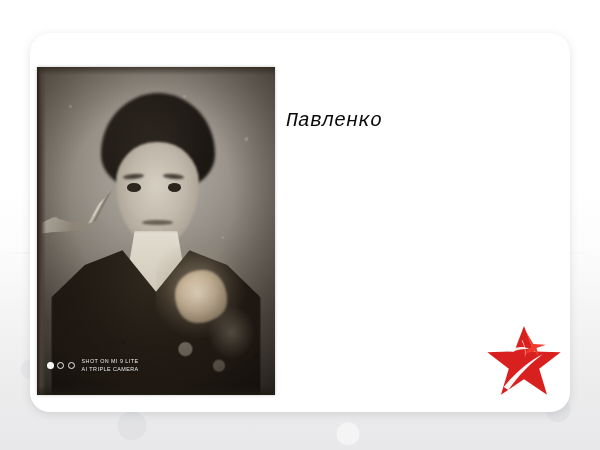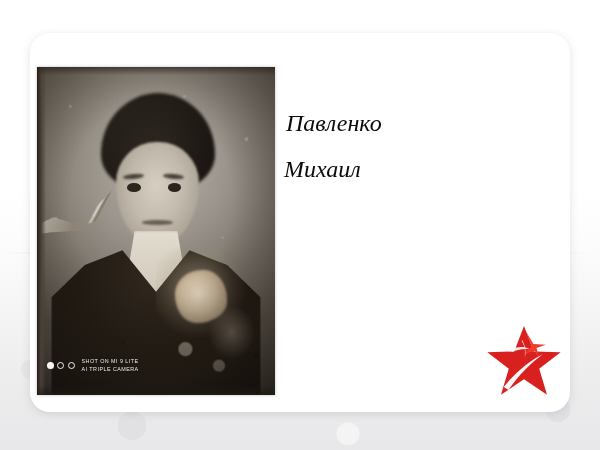--- a/index.html
+++ b/index.html
@@ -253,23 +253,23 @@
   }
 
   
   #name-block {
     position: absolute;
     left: 252px;
     top: 78px;
     width: 272px;
   }
   .name-line {
-    font-family: Liberation Serif, serif;
+    font-family: Liberation Mono, monospace;
     font-style: italic;
-    font-size: 24px;
+    font-size: 20px;
     line-height: 1;
     color: #0b0b0b;
     white-space: nowrap;
   }
   #name-line-surname    { margin-left: 4px;  margin-bottom: 22px; }
   #name-line-firstname  { margin-left: 2px;  margin-bottom: 22px; }
   #name-line-patronymic { margin-left: 25px; }
 
   
   #victory-star {
@@ -319,21 +319,20 @@
       </div>
       <div id="watermark-text">
         <div>SHOT ON MI 9 LITE</div>
         <div>AI TRIPLE CAMERA</div>
       </div>
     </div>
   </div>
 
   <div id="name-block">
     <div class="name-line" id="name-line-surname">Павленко</div>
-    <div class="name-line" id="name-line-firstname">Михаил</div>
   </div>
 
   <svg id="victory-star" viewBox="0 0 100 100">
     <polygon points="50,4 62.5,36.5 97,37.5 69.5,58.5 79.5,92 50,72 20.5,92 30.5,58.5 3,37.5 37.5,36.5" fill="#d8201f"></polygon>
     <path d="M52 10 L60 30 L49 40 L64 36 L70 46 L66 32 L78 28 L62 27 Z" fill="#ef3b2c"></path>
     <path d="M24 82 C40 62 58 48 74 40 C58 52 42 68 30 86 Z" fill="#ffffff" opacity="0.96"></path>
     <path d="M34 34 C42 30 50 30 57 33 C49 33 41 34 35 37 Z" fill="#ffffff" opacity="0.9"></path>
     <path d="M48 22 C52 30 53 38 51 45 C52 36 51 29 47 23 Z" fill="#ffffff" opacity="0.85"></path>
   </svg>
 

